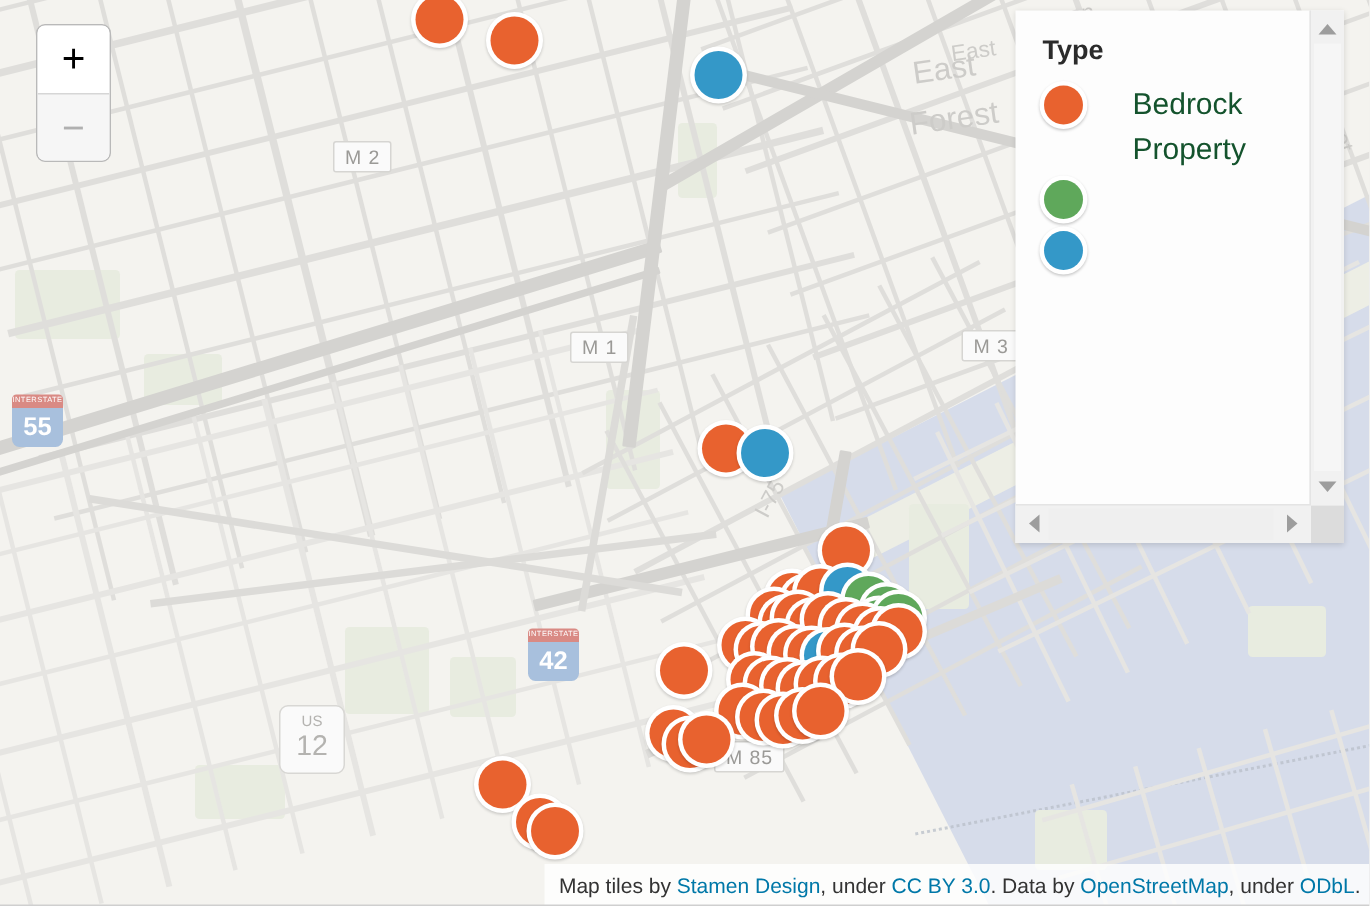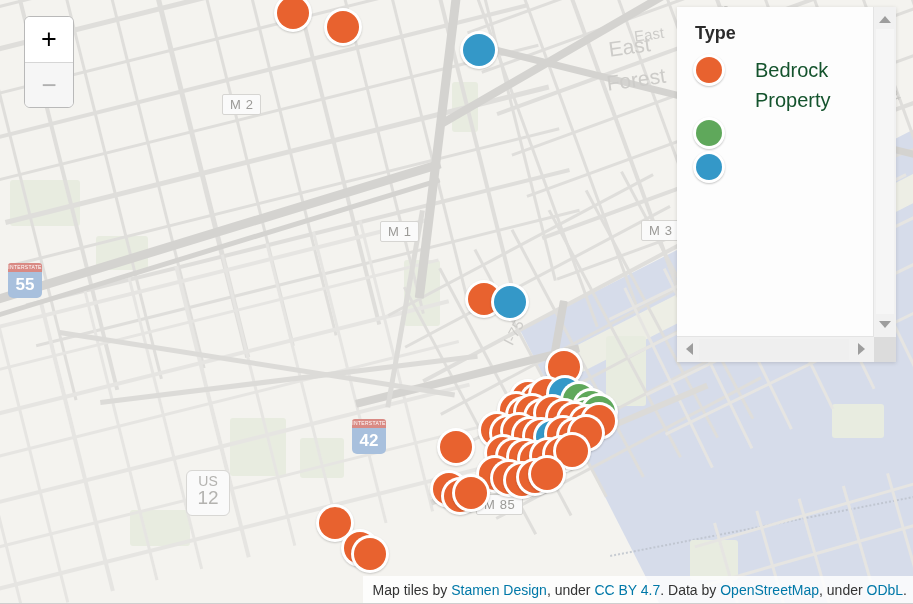--- a/index.html
+++ b/index.html
@@ -50,21 +50,21 @@
     color:#fff;font-size:5px;text-align:center;line-height:9px;letter-spacing:.3px;
   }
   .ishield .num{
     height:26px;background:#a8c0dd;border-radius:0 0 5px 5px;
     color:#fff;font-size:17px;font-weight:bold;text-align:center;line-height:25px;
   }
   .usshield{
     position:absolute;width:42px;height:44px;background:#fafafa;
     border:1px solid #d8d7d4;border-radius:6px;text-align:center;color:#b4b3b0;
   }
-  .usshield .us{font-size:14px;line-height:13px;padding-top:4px;}
+  .usshield .us{font-size:10px;line-height:13px;padding-top:4px;}
   .usshield .n{font-size:19px;line-height:20px;}
 
   
   .mlabel{
     position:absolute;color:#cdccc9;font-size:21px;
     font-family:"Liberation Sans", sans-serif;white-space:nowrap;transform-origin:0 0;
   }
   .mlabel.sm{font-size:15px;}
 
   
@@ -663,17 +663,17 @@
     <div class="hscroll">
       <div class="hthumb"></div>
       <div class="arrow ar-lf"></div>
       <div class="arrow ar-rt"></div>
     </div>
 
     <div class="corner"></div>
   </div>
 
   <div class="attrib">
-    <span>Map tiles by </span><a href="#">Stamen Design</a><span>, under </span><a href="#">CC BY 4.7</a><span>. Data by </span><a href="#">OpenStreetMap</a><span>, under </span><a href="#">ODbL</a><span>.</span>
+    <span>Map tiles by </span><a href="#">Stamen Design</a><span>, under </span><a href="#">CC BY 3.0</a><span>. Data by </span><a href="#">OpenStreetMap</a><span>, under </span><a href="#">ODbL</a><span>.</span>
   </div>
 
   <div class="map-border"></div>
 </div>
 
 </body></html>

